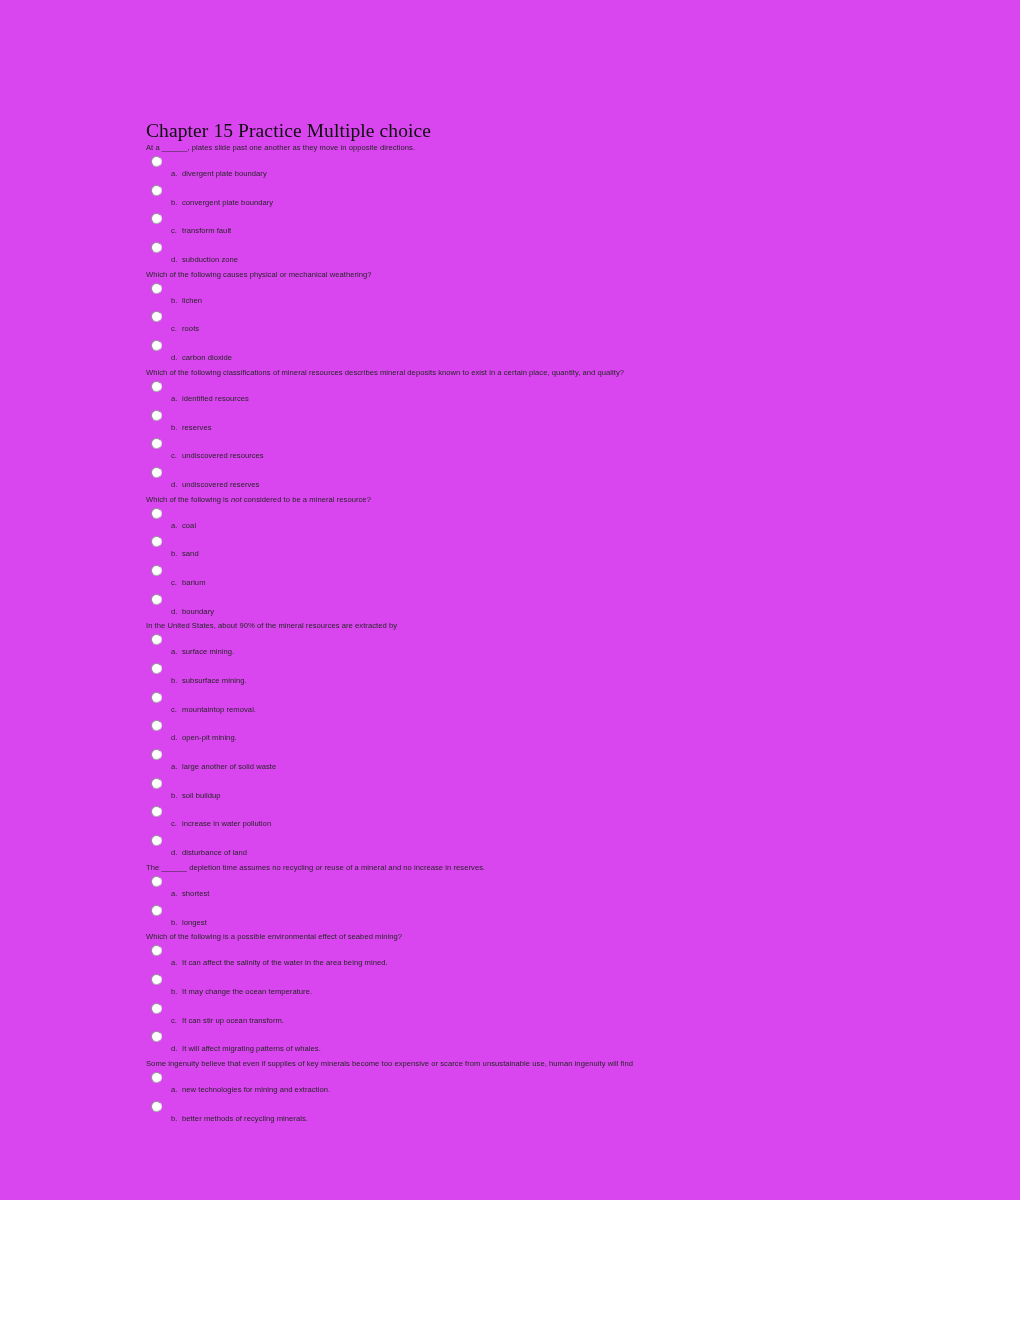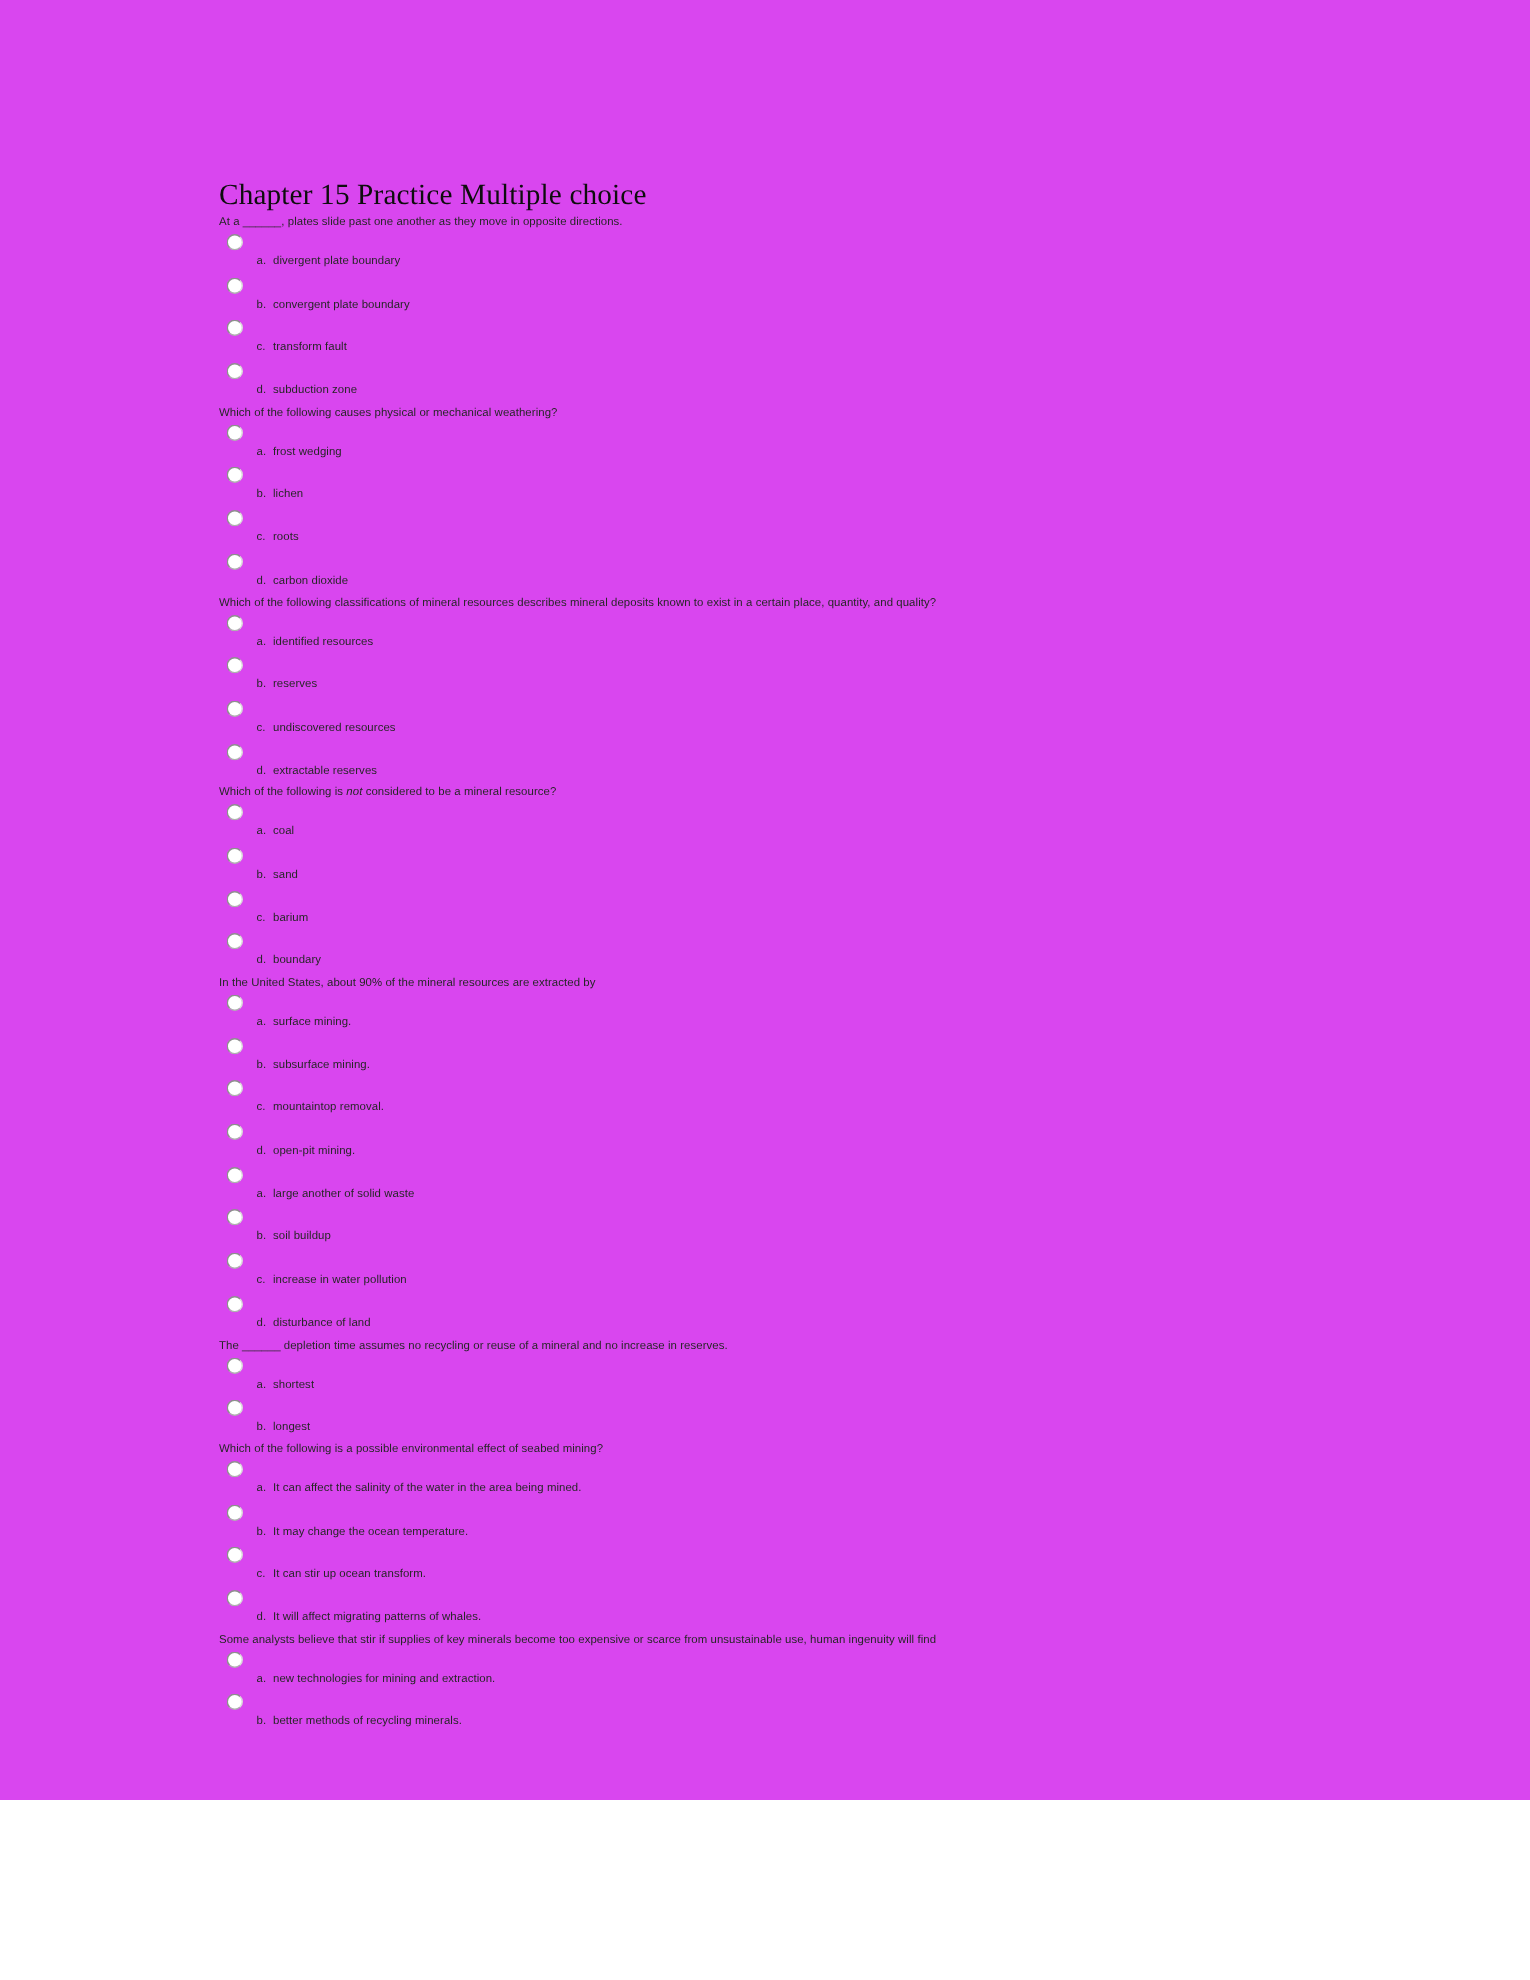--- a/index.html
+++ b/index.html
@@ -122,24 +122,20 @@
           </div>
           <div class="option-row">
             <span class="radio"></span>
             <span class="option-label"><span class="option-letter">d.</span><span>subduction zone</span></span>
           </div>
         </div>
         <div class="question-block">
           <p class="question-text"><span>Which of the following causes physical or mechanical weathering?</span></p>
           <div class="option-row">
             <span class="radio"></span>
-            <span class="option-label"><span class="option-letter">a.</span><span>frost wedging</span></span>
-          </div>
-          <div class="option-row">
-            <span class="radio"></span>
             <span class="option-label"><span class="option-letter">b.</span><span>lichen</span></span>
           </div>
           <div class="option-row">
             <span class="radio"></span>
             <span class="option-label"><span class="option-letter">c.</span><span>roots</span></span>
           </div>
           <div class="option-row">
             <span class="radio"></span>
             <span class="option-label"><span class="option-letter">d.</span><span>carbon dioxide</span></span>
           </div>
@@ -153,21 +149,21 @@
           <div class="option-row">
             <span class="radio"></span>
             <span class="option-label"><span class="option-letter">b.</span><span>reserves</span></span>
           </div>
           <div class="option-row">
             <span class="radio"></span>
             <span class="option-label"><span class="option-letter">c.</span><span>undiscovered resources</span></span>
           </div>
           <div class="option-row">
             <span class="radio"></span>
-            <span class="option-label"><span class="option-letter">d.</span><span>extractable reserves</span></span>
+            <span class="option-label"><span class="option-letter">d.</span><span>undiscovered reserves</span></span>
           </div>
         </div>
         <div class="question-block">
           <p class="question-text"><span>Which of the following is </span><em>not</em><span> considered to be a mineral resource?</span></p>
           <div class="option-row">
             <span class="radio"></span>
             <span class="option-label"><span class="option-letter">a.</span><span>coal</span></span>
           </div>
           <div class="option-row">
             <span class="radio"></span>
@@ -243,21 +239,21 @@
           <div class="option-row">
             <span class="radio"></span>
             <span class="option-label"><span class="option-letter">c.</span><span>It can stir up ocean transform.</span></span>
           </div>
           <div class="option-row">
             <span class="radio"></span>
             <span class="option-label"><span class="option-letter">d.</span><span>It will affect migrating patterns of whales.</span></span>
           </div>
         </div>
         <div class="question-block">
-          <p class="question-text"><span>Some analysts believe that stir if supplies of key minerals become too expensive or scarce from unsustainable use, human ingenuity will find</span></p>
+          <p class="question-text"><span>Some ingenuity believe that even if supplies of key minerals become too expensive or scarce from unsustainable use, human ingenuity will find</span></p>
           <div class="option-row">
             <span class="radio"></span>
             <span class="option-label"><span class="option-letter">a.</span><span>new technologies for mining and extraction.</span></span>
           </div>
           <div class="option-row">
             <span class="radio"></span>
             <span class="option-label"><span class="option-letter">b.</span><span>better methods of recycling minerals.</span></span>
           </div>
         </div>
       </div>

